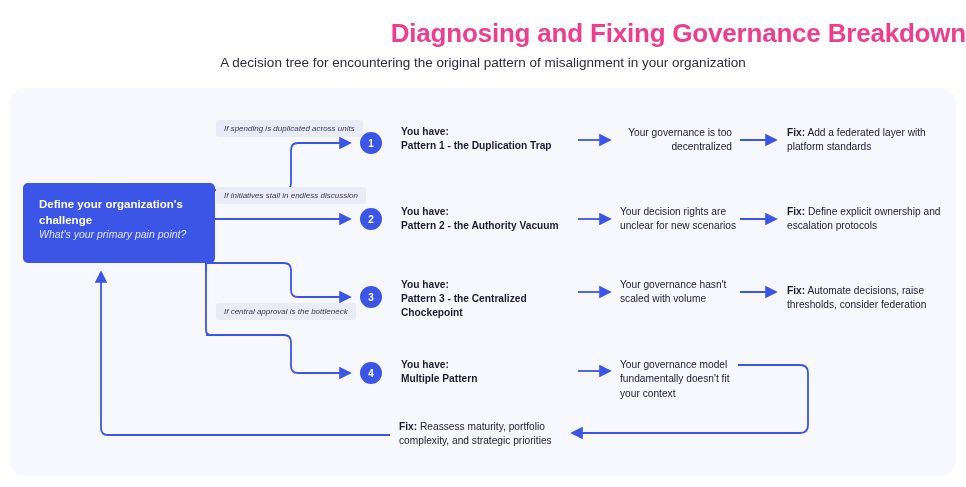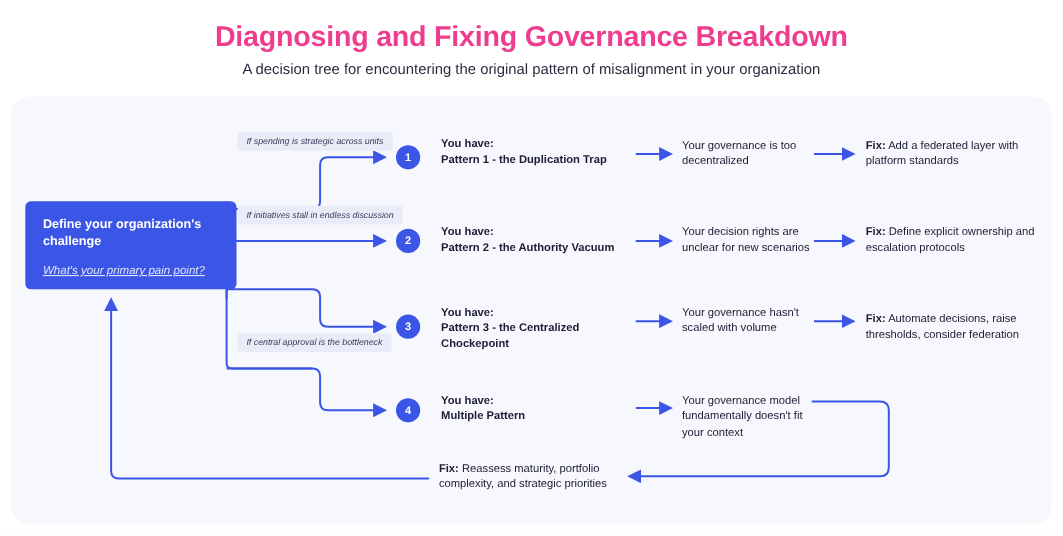--- a/index.html
+++ b/index.html
@@ -6,21 +6,21 @@
   body{
     width:966px;height:487px;
     background:#ffffff;
     font-family:"Liberation Sans","DejaVu Sans",sans-serif;
     overflow:hidden;
     position:relative;
   }
   #root{position:relative;width:966px;height:487px;}
 
   .title{
-    position:absolute;left:0;top:18px;width:966px;text-align:center;
+    position:absolute;left:0;top:18px;width:966px;text-align:right;
     font-size:26px;font-weight:bold;color:#ee3d8f;letter-spacing:-0.2px;
   }
   .subtitle{
     position:absolute;left:0;top:55px;width:966px;text-align:center;
     font-size:13.5px;color:#2c2c40;font-weight:400;
   }
 
   .panel{
     position:absolute;left:10px;top:88px;width:946px;height:388px;
     background:#f7f8fd;border-radius:16px;
@@ -32,21 +32,21 @@
   
   .decision-box{
     position:absolute;left:23px;top:183px;width:192px;height:80px;
     background:#3b55e6;border-radius:5px;
     padding:14px 16px 0 16px;box-sizing:border-box;
   }
   .decision-title{
     color:#ffffff;font-size:11.5px;font-weight:bold;line-height:1.35;
   }
   .decision-sub{
-    color:#dfe4fb;font-size:10.5px;font-style:italic;margin-top:12px;line-height:1.3;text-decoration:underline;
+    color:#dfe4fb;font-size:10.5px;font-style:italic;line-height:1.3;
   }
 
   
   .chip{
     position:absolute;background:#e9ebf7;border-radius:3px;
     font-size:8px;font-style:italic;color:#3a3a58;
     padding:4px 8px;white-space:nowrap;
   }
 
   
@@ -109,21 +109,21 @@
 
       <path d="M390,435 L108,435 Q101,435 101,428 L101,272" marker-end="url(#ahl)"></path>
     </g>
   </svg>
 
   <div class="decision-box">
     <div class="decision-title">Define your organization's challenge</div>
     <div class="decision-sub">What's your primary pain point?</div>
   </div>
 
-  <div class="chip" style="left:216px;top:120px;">If spending is strategic across units</div>
+  <div class="chip" style="left:216px;top:120px;">If spending is duplicated across units</div>
   <div class="chip" style="left:216px;top:187px;">If initiatives stall in endless discussion</div>
   <div class="chip" style="left:216px;top:303px;">If central approval is the bottleneck</div>
 
   <div class="num-circle" style="left:360px;top:132px;">1</div>
   <div class="num-circle" style="left:360px;top:208px;">2</div>
   <div class="num-circle" style="left:360px;top:286px;">3</div>
   <div class="num-circle" style="left:360px;top:362px;">4</div>
 
   <div class="tblock" style="left:401px;top:125px;width:172px;">
     <span class="lead">You have:</span>
@@ -135,21 +135,21 @@
   </div>
   <div class="tblock" style="left:401px;top:278px;width:140px;">
     <span class="lead">You have:</span>
     <span class="body">Pattern 3 - the Centralized Chockepoint</span>
   </div>
   <div class="tblock" style="left:401px;top:358px;width:172px;">
     <span class="lead">You have:</span>
     <span class="body">Multiple Pattern</span>
   </div>
 
-  <div class="plain" style="left:620px;top:126px;width:112px;">Your governance is too decentralized</div>
+  <div class="plain" style="left:620px;top:126px;width:112px;text-align:right;">Your governance is too decentralized</div>
   <div class="plain" style="left:620px;top:205px;width:118px;">Your decision rights are unclear for new scenarios</div>
   <div class="plain" style="left:620px;top:278px;width:112px;">Your governance hasn't scaled with volume</div>
   <div class="plain" style="left:620px;top:358px;width:118px;">Your governance model fundamentally doesn't fit your context</div>
 
   <div class="fix" style="left:787px;top:126px;width:150px;">
     <b>Fix:</b>
     <span>Add a federated layer with platform standards</span>
   </div>
   <div class="fix" style="left:787px;top:205px;width:160px;">
     <b>Fix:</b>

